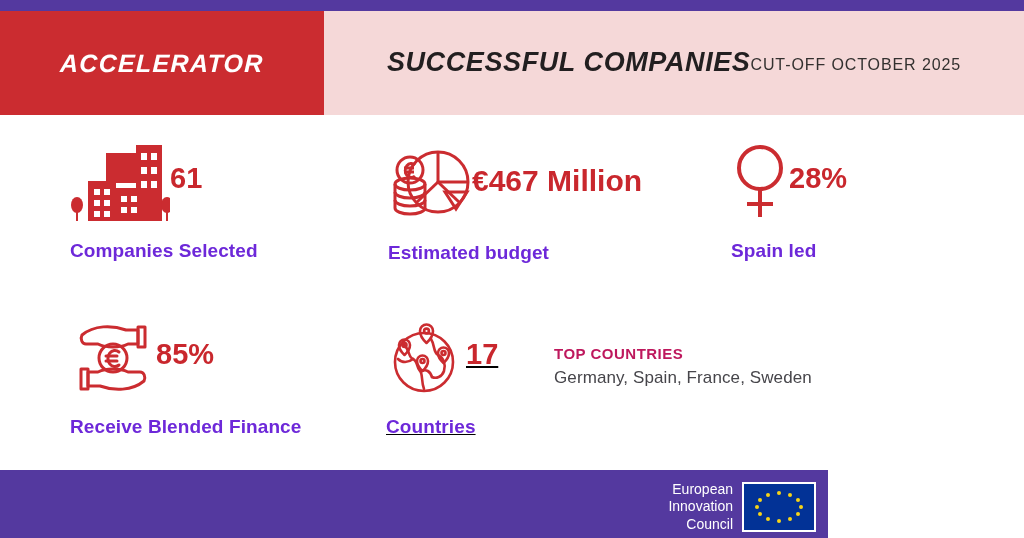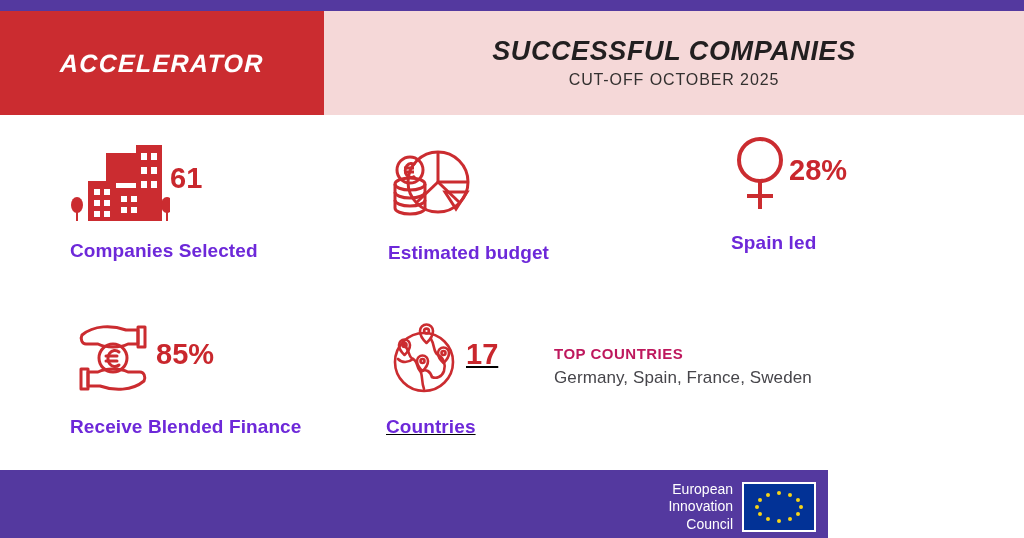--- a/index.html
+++ b/index.html
@@ -50,21 +50,20 @@
     font-style: italic;
     letter-spacing: 1.3px;
     white-space: nowrap;
     transform: skewX(-2deg);
   }
   .header-right {
     flex: 1;
     height: 104px;
     background: #f5d8d8;
     display: flex;
-    flex-direction: column;
     align-items: center;
     justify-content: center;
   }
   .header-title {
     color: #221f20;
     font-size: 27px;
     font-weight: bold;
     font-style: italic;
     letter-spacing: 0.6px;
     line-height: 1.1;
@@ -114,21 +113,21 @@
     color: #6d28d9;
     font-size: 19px;
     font-weight: bold;
     letter-spacing: 0.1px;
     white-space: nowrap;
   }
 
   
   .stat-companies { left: 70px;  top: 26px; }
   .stat-budget    { left: 388px; top: 28px; }
-  .stat-women     { left: 731px; top: 18px; }
+  .stat-women     { left: 731px; top: 26px; }
   
   .stat-finance   { left: 70px;  top: 202px; }
   .stat-countries { left: 386px; top: 202px; text-decoration: underline; }
 
   
   .top-countries {
     position: absolute;
     left: 554px;
     top: 230px;
   }
@@ -268,20 +267,21 @@
             <ellipse cx="22" cy="38" rx="15" ry="6"></ellipse>
             <path d="M7 38 v8 a15 6 0 0 0 30 0 v-8"></path>
             <path d="M7 46 v8 a15 6 0 0 0 30 0 v-8"></path>
             <path d="M7 54 v8 a15 6 0 0 0 30 0 v-8"></path>
 
             <circle cx="22" cy="24" r="13"></circle>
             <path d="M27 19 a6 7 0 1 0 0 11"></path>
             <path d="M16 22 h10 M16 26 h10"></path>
           </g>
         </svg>
+        <div class="stat-value big">€467 Million</div>
       </div>
       <div class="stat-label">Estimated budget</div>
     </div>
 
     <div class="stat stat-women">
       <div class="stat-top">
         <svg class="stat-icon" width="58" height="78" viewBox="0 0 58 78">
           <g fill="none" stroke="#cb2c30" stroke-width="4">
             <circle cx="29" cy="25" r="21"></circle>
             <path d="M29 46 v28"></path>

